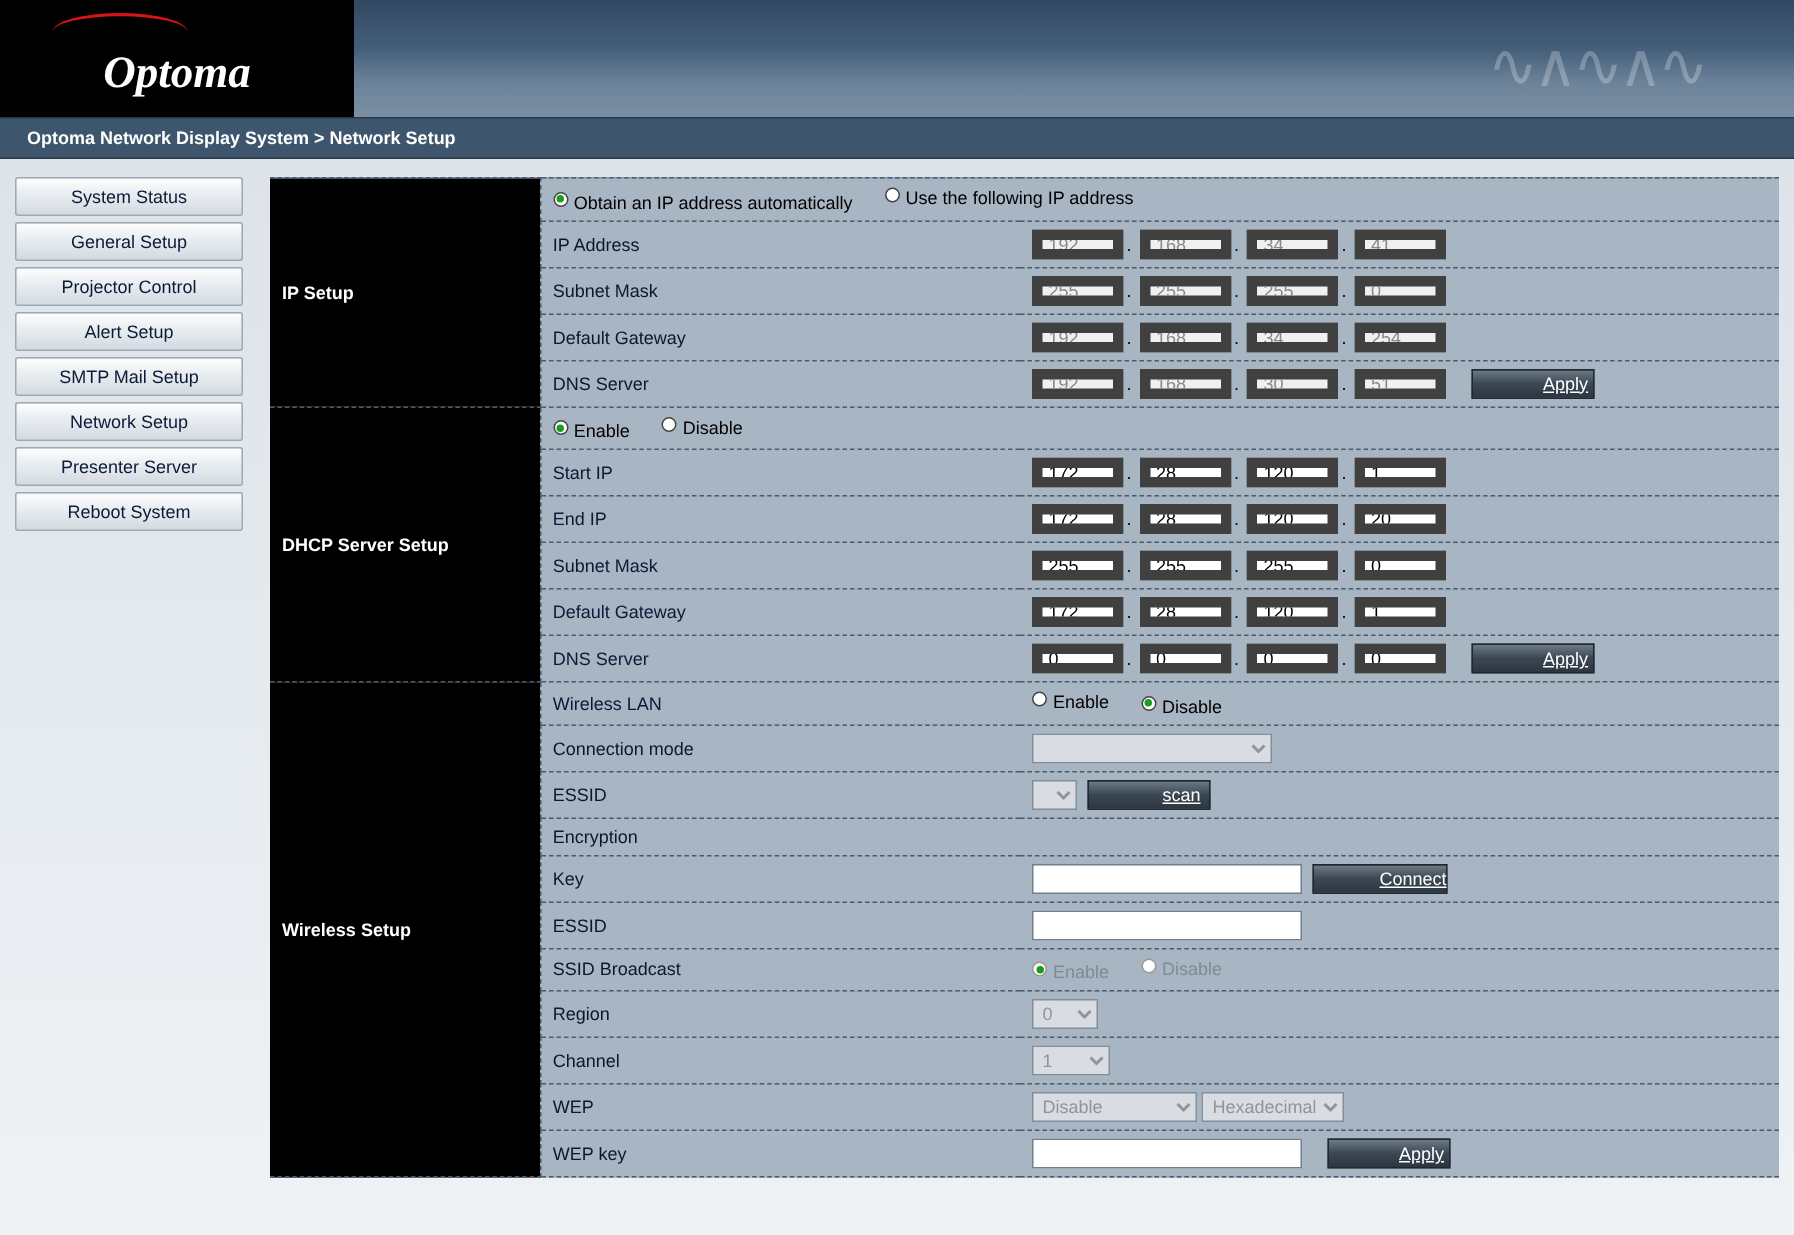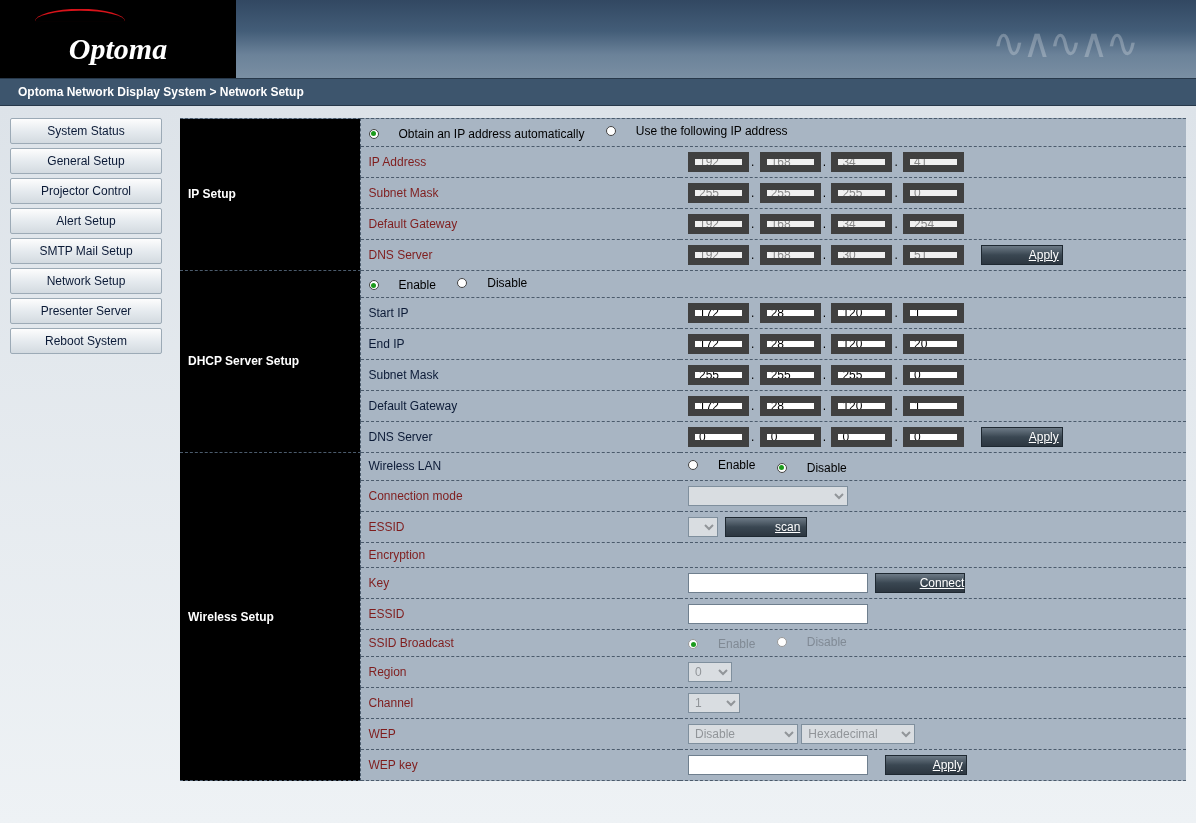--- a/index.html
+++ b/index.html
@@ -111,21 +111,21 @@
     width: 180px;
     border-top: 1px solid #7b8ea0;
     border-bottom: 1px solid #7b8ea0;
     border-right: 1px dashed #4b5b6c;
   }
   td.field-label {
     background: #a8b5c3;
     color: #0b1a36;
     width: 320px;
   }
-  td.field-label.disabled { color: #7f1d1d; margin-left: 19px; }
+  td.field-label.disabled { color: #0f172a; margin-left: 19px; }
   td.field-value {
     background: #a8b5c3;
   }
   td.row-head {
     background: #a8b5c3;
     padding: 6px 8px;
   }
   .ip-box {
     width: 61px;
     height: 20px;
@@ -143,21 +143,21 @@
     line-height: 18px;
     text-align: center;
     color: #fff;
     font-size: 12px;
     background: linear-gradient(to bottom, #6d7a86 0%, #3a4752 50%, #2c3640 100%);
     border: 1px solid #1e2831;
     cursor: pointer;
     text-decoration: underline;
     padding-left: 44px;
   }
-  .radio-wrap { display: inline-flex; align-items: center; gap: 20px; margin-right: 18px; }
+  .radio-wrap { display: inline-flex; gap: 4px; margin-right: 18px; }
   .radio-dot { width:10px; height:10px; border:1px solid #444; border-radius:50%; display:inline-flex; align-items:center; justify-content:center; background:#fff; }
   .radio-dot.on::after { content:""; width:5px; height:5px; background:#1c9b1c; border-radius:50%; }
   .radio-dot.off-grey { border-color:#999; }
   .sel {
     height: 20px;
     border: 1px solid #6f7f8e;
     background: #fff;
     font-size: 12px;
     padding: 0 2px;
   }
@@ -373,21 +373,21 @@
         <td class="field-value"><select class="sel" disabled="" style="width:44px"><option>0</option></select></td>
       </tr>
       <tr>
         <td class="field-label disabled">Channel</td>
         <td class="field-value"><select class="sel" disabled="" style="width:52px"><option>1</option></select></td>
       </tr>
       <tr>
         <td class="field-label disabled">WEP</td>
         <td class="field-value">
           <select class="sel" disabled="" style="width:110px"><option>Disable</option></select>
-          <select class="sel" disabled="" style="width:114px"><option>Hexadecimal</option></select>
+          <select class="sel" disabled="" style="width:95px"><option>Hexadecimal</option></select>
         </td>
       </tr>
       <tr>
         <td class="field-label disabled">WEP key</td>
         <td class="field-value">
           <input class="txt" style="width: 180px;">
           &nbsp;&nbsp;&nbsp;
           <span class="btn">Apply</span>
         </td>
       </tr>

